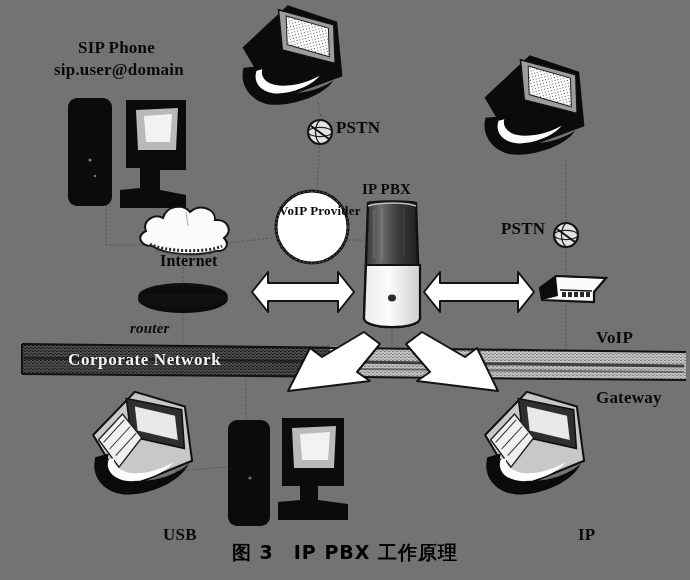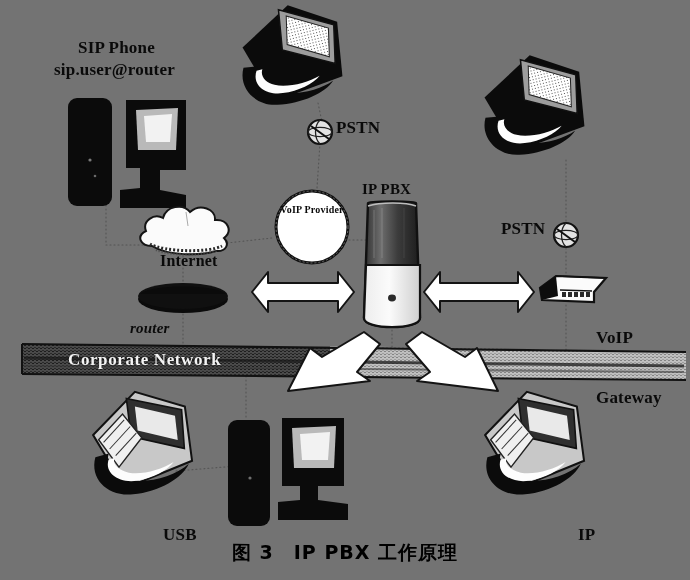--- a/index.html
+++ b/index.html
@@ -29,21 +29,21 @@
 
   
   #sip-title { left: 78px; top: 38px; font-size: 17px; font-weight: 700; }
   #sip-uri   { left: 54px; top: 60px; font-size: 17px; font-weight: 700; }
 
   
   #pstn-top-lbl    { left: 336px; top: 118px; font-size: 17px; font-weight: 700; }
   #pstn-right-lbl  { left: 501px; top: 219px; font-size: 17px; font-weight: 700; }
   #ippbx-lbl       { left: 362px; top: 181px; font-size: 15px; font-weight: 700; }
   #internet-lbl    { left: 160px; top: 226px; font-size: 16px; font-weight: 700; margin-top: 26px; }
-  #voip-prov-lbl   { left: 279px; top: 204px; font-size: 10px; font-weight: 700; width: 66px; text-align:center; }
+  #voip-prov-lbl   { left: 279px; top: 204px; font-size: 13px; font-weight: 700; width: 66px; text-align:center; }
   #router-lbl      { left: 130px; top: 320px; font-size: 15px; }
   #voipgw-lbl      { left: 596px; top: 288px; font-size: 17px; font-weight: 700; line-height: 1.18; }
   #corpnet-lbl     { left: 68px; top: 350px; font-size: 17px; font-weight: 700; color: #f4f4f4;
                      text-shadow: 0 0 2px rgba(0,0,0,.55); letter-spacing: .6px; }
   #usb-lbl         { left: 163px; top: 485px; font-size: 17px; font-weight: 700; line-height: 1.18; }
   #ip-lbl          { left: 578px; top: 485px; font-size: 17px; font-weight: 700; line-height: 1.18; }
 
   
   #caption {
     position: absolute;
@@ -269,21 +269,21 @@
     <g>
       <rect x="228" y="420" width="42" height="106" rx="9" fill="#0b0b0b"></rect>
       <circle cx="250" cy="478" r="1.6" fill="#6f6f6f"></circle>
       <path d="M282 418 L344 418 L344 486 L318 486 L318 500 L348 504 L348 520 L278 520 L278 502 L300 500 L300 486 L282 486 Z" fill="#0b0b0b"></path>
       <path d="M292 428 L336 426 L334 468 L294 468 Z" fill="#b9b9b9"></path>
       <path d="M300 434 L330 432 L328 460 L302 460 Z" fill="#f2f2f2"></path>
     </g>
   </svg>
 
   <div class="lbl lbl-bold" id="sip-title">SIP Phone</div>
-  <div class="lbl lbl-bold" id="sip-uri">sip.user@router</div>
+  <div class="lbl lbl-bold" id="sip-uri">sip.user@domain</div>
   <div class="lbl lbl-bold" id="pstn-top-lbl">PSTN</div>
   <div class="lbl lbl-bold" id="pstn-right-lbl">PSTN</div>
   <div class="lbl lbl-bold" id="ippbx-lbl">IP PBX</div>
   <div class="lbl lbl-bold" id="internet-lbl">Internet</div>
   <div class="lbl lbl-bold" id="voip-prov-lbl">VoIP Provider</div>
   <div class="lbl lbl-ital" id="router-lbl">router</div>
 
   <div class="lbl lbl-bold" id="corpnet-lbl">Corporate Network</div>
 
   <div class="lbl lbl-bold" id="voipgw-lbl">

